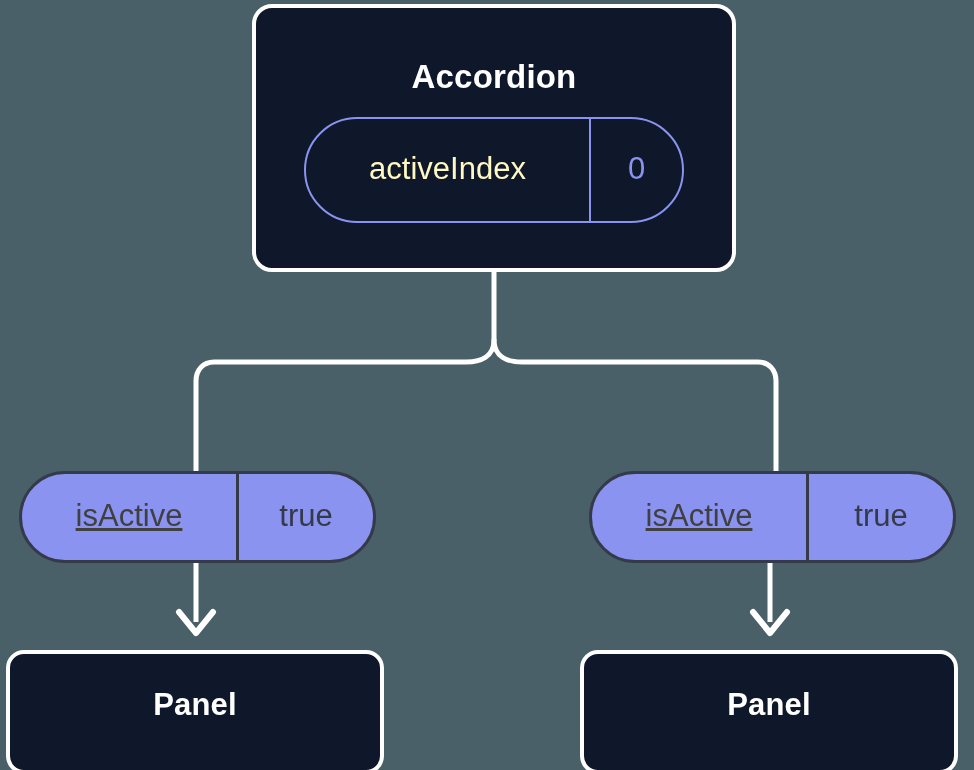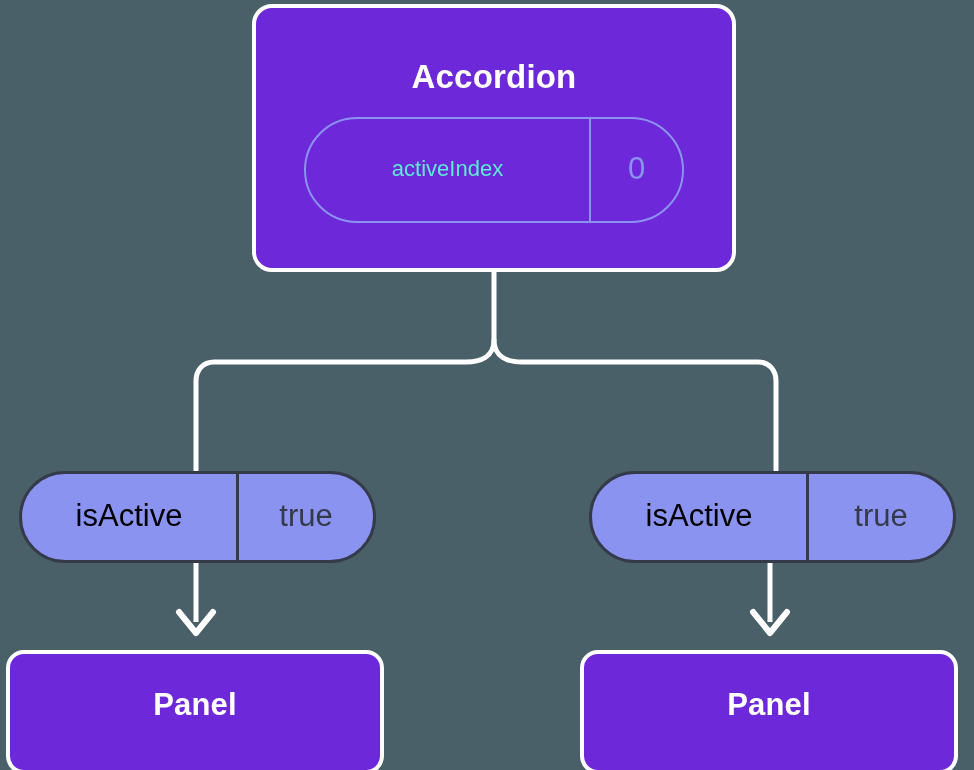--- a/index.html
+++ b/index.html
@@ -29,21 +29,21 @@
     width: 974px;
     height: 770px;
     z-index: 1;
   }
 
   
   .node-box {
     position: absolute;
     z-index: 2;
     box-sizing: border-box;
-    background: #6d28d9;
+    background: #0f172a;
     border: 4px solid #ffffff;
     border-radius: 18px;
     display: flex;
     flex-direction: column;
     align-items: center;
   }
 
   #accordion-node {
     left: 252px;
     top: 4px;
@@ -104,44 +104,45 @@
   #accordion-state-pill {
     left: 304px;
     top: 117px;
     width: 380px;
     height: 106px;
     border: 2px solid #8b93f0;
     background: transparent;
   }
   #accordion-state-pill .pill-key {
     width: 283px;
-    color: #5eead4;
-    font-size: 22px;
+    color: #fef9c3;
+    font-size: 31px;
     border-right: 2px solid #8b93f0;
     padding-bottom: 3px;
   }
   #accordion-state-pill .pill-val {
     flex: 1 1 auto;
     color: #8b93f0;
     font-size: 31px;
     padding-bottom: 3px;
   }
 
   
   .pill-filled {
     top: 471px;
     height: 92px;
     background: #8b93f0;
     border: 3px solid #343a49;
   }
   .pill-filled .pill-key {
-    color: #000000;
+    color: #404040;
     font-size: 31px;
     border-right: 3px solid #343a49;
     padding-bottom: 3px;
+    text-decoration: underline;
   }
   .pill-filled .pill-val {
     flex: 1 1 auto;
     color: #343a49;
     font-size: 31px;
     padding-bottom: 3px;
   }
 
   #pill-left {
     left: 19px;

